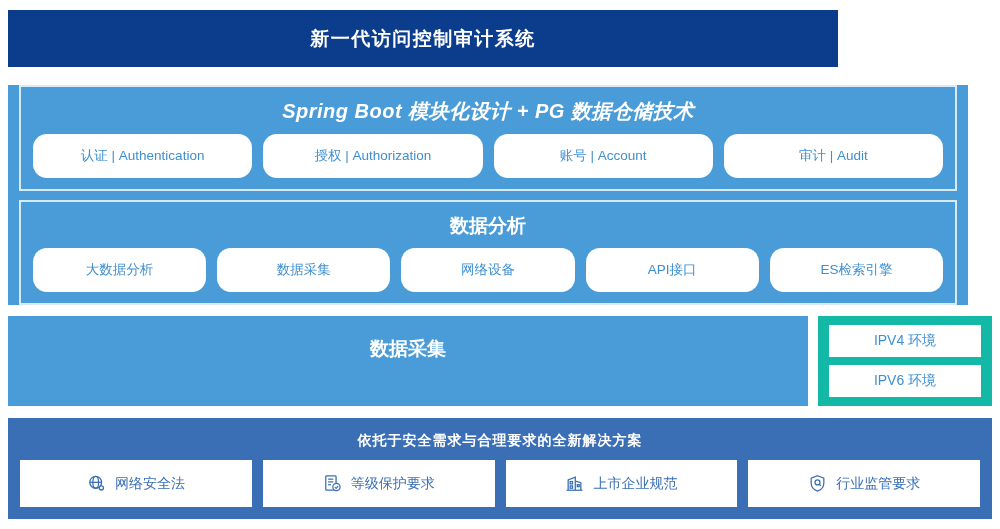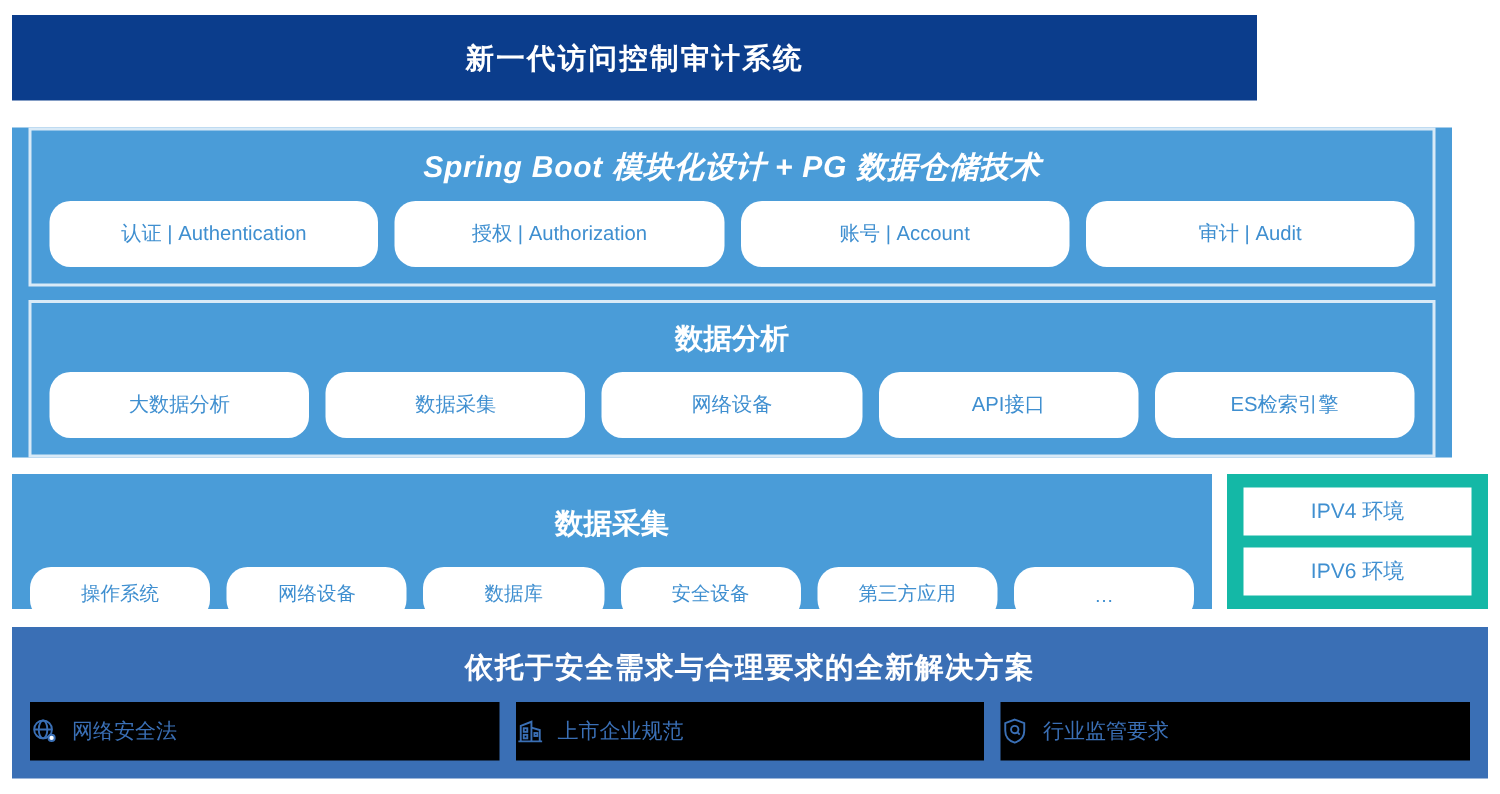--- a/index.html
+++ b/index.html
@@ -83,28 +83,28 @@
 
   
   .bottom {
     position: absolute; left: 8px; top: 418px;
     width: 984px; height: 101px;
     background: #3a6fb5;
     padding: 5px 12px 12px 12px;
     display: flex; flex-direction: column;
   }
   .bottom-title {
-    color: #ffffff; font-size: 19px; font-weight: bold;
+    color: #ffffff; font-size: 14px; font-weight: bold;
     text-align: center; padding: 9px 0 10px 0; letter-spacing: 1px;
     white-space: nowrap;
   }
   .bottom-row { display: flex; gap: 11px; flex: 1; }
   .bchip {
-    flex: 1; background: #000000;
-    display: flex; align-items: center; 
+    flex: 1; background: #ffffff;
+    display: flex; align-items: center; justify-content: center;
     gap: 9px;
     color: #3a6fb5; font-size: 14px; white-space: nowrap;
   }
   .bchip svg { display: block; flex: 0 0 auto; }
 </style>
 </head>
 <body>
 
 <div class="page">
 
@@ -134,28 +134,20 @@
         <div class="chip">ES检索引擎</div>
       </div>
     </div>
 
   </div>
 
   <div class="row2">
 
     <div class="collect">
       <div class="inner-title">数据采集</div>
-      <div class="chip-row">
-        <div class="chip smaller">操作系统</div>
-        <div class="chip smaller">网络设备</div>
-        <div class="chip smaller">数据库</div>
-        <div class="chip smaller">安全设备</div>
-        <div class="chip smaller">第三方应用</div>
-        <div class="chip smaller">…</div>
-      </div>
     </div>
 
     <div class="ipbox">
       <div class="ipchip">IPV4 环境</div>
       <div class="ipchip">IPV6 环境</div>
     </div>
 
   </div>
 
   <div class="bottom">
@@ -167,20 +159,33 @@
           <svg width="19" height="19" viewBox="0 0 24 24" fill="none" stroke="#3a6fb5" stroke-width="1.6">
             <circle cx="11" cy="10.5" r="7.5"></circle>
             <ellipse cx="11" cy="10.5" rx="3.6" ry="7.5"></ellipse>
             <line x1="3.5" y1="10.5" x2="18.5" y2="10.5"></line>
             <circle cx="18.2" cy="17.6" r="2.6" fill="#ffffff"></circle>
           </svg>
         </span>
         <span>网络安全法</span>
       </div>
 
+      <div class="bchip">
+        <span>
+          <svg width="19" height="19" viewBox="0 0 24 24" fill="none" stroke="#3a6fb5" stroke-width="1.6">
+            <rect x="3.5" y="2.5" width="13" height="18" rx="1"></rect>
+            <line x1="6.5" y1="6.5" x2="13" y2="6.5"></line>
+            <line x1="6.5" y1="10" x2="13" y2="10"></line>
+            <line x1="6.5" y1="13.5" x2="10" y2="13.5"></line>
+            <circle cx="17" cy="16.5" r="4.6" fill="#ffffff"></circle>
+            <polyline points="15,16.6 16.6,18.2 19.2,14.9"></polyline>
+          </svg>
+        </span>
+        <span>等级保护要求</span>
+      </div>
 
       <div class="bchip">
         <span>
           <svg width="19" height="19" viewBox="0 0 24 24" fill="none" stroke="#3a6fb5" stroke-width="1.6">
             <path d="M4 20.5 V7.5 L13 4 V20.5"></path>
             <path d="M13 9 L20 11 V20.5"></path>
             <line x1="2" y1="20.5" x2="22" y2="20.5"></line>
             <rect x="6.5" y="9.5" width="3" height="3"></rect>
             <rect x="6.5" y="15" width="3" height="3"></rect>
             <rect x="15.5" y="13.5" width="2.5" height="2.5"></rect>

